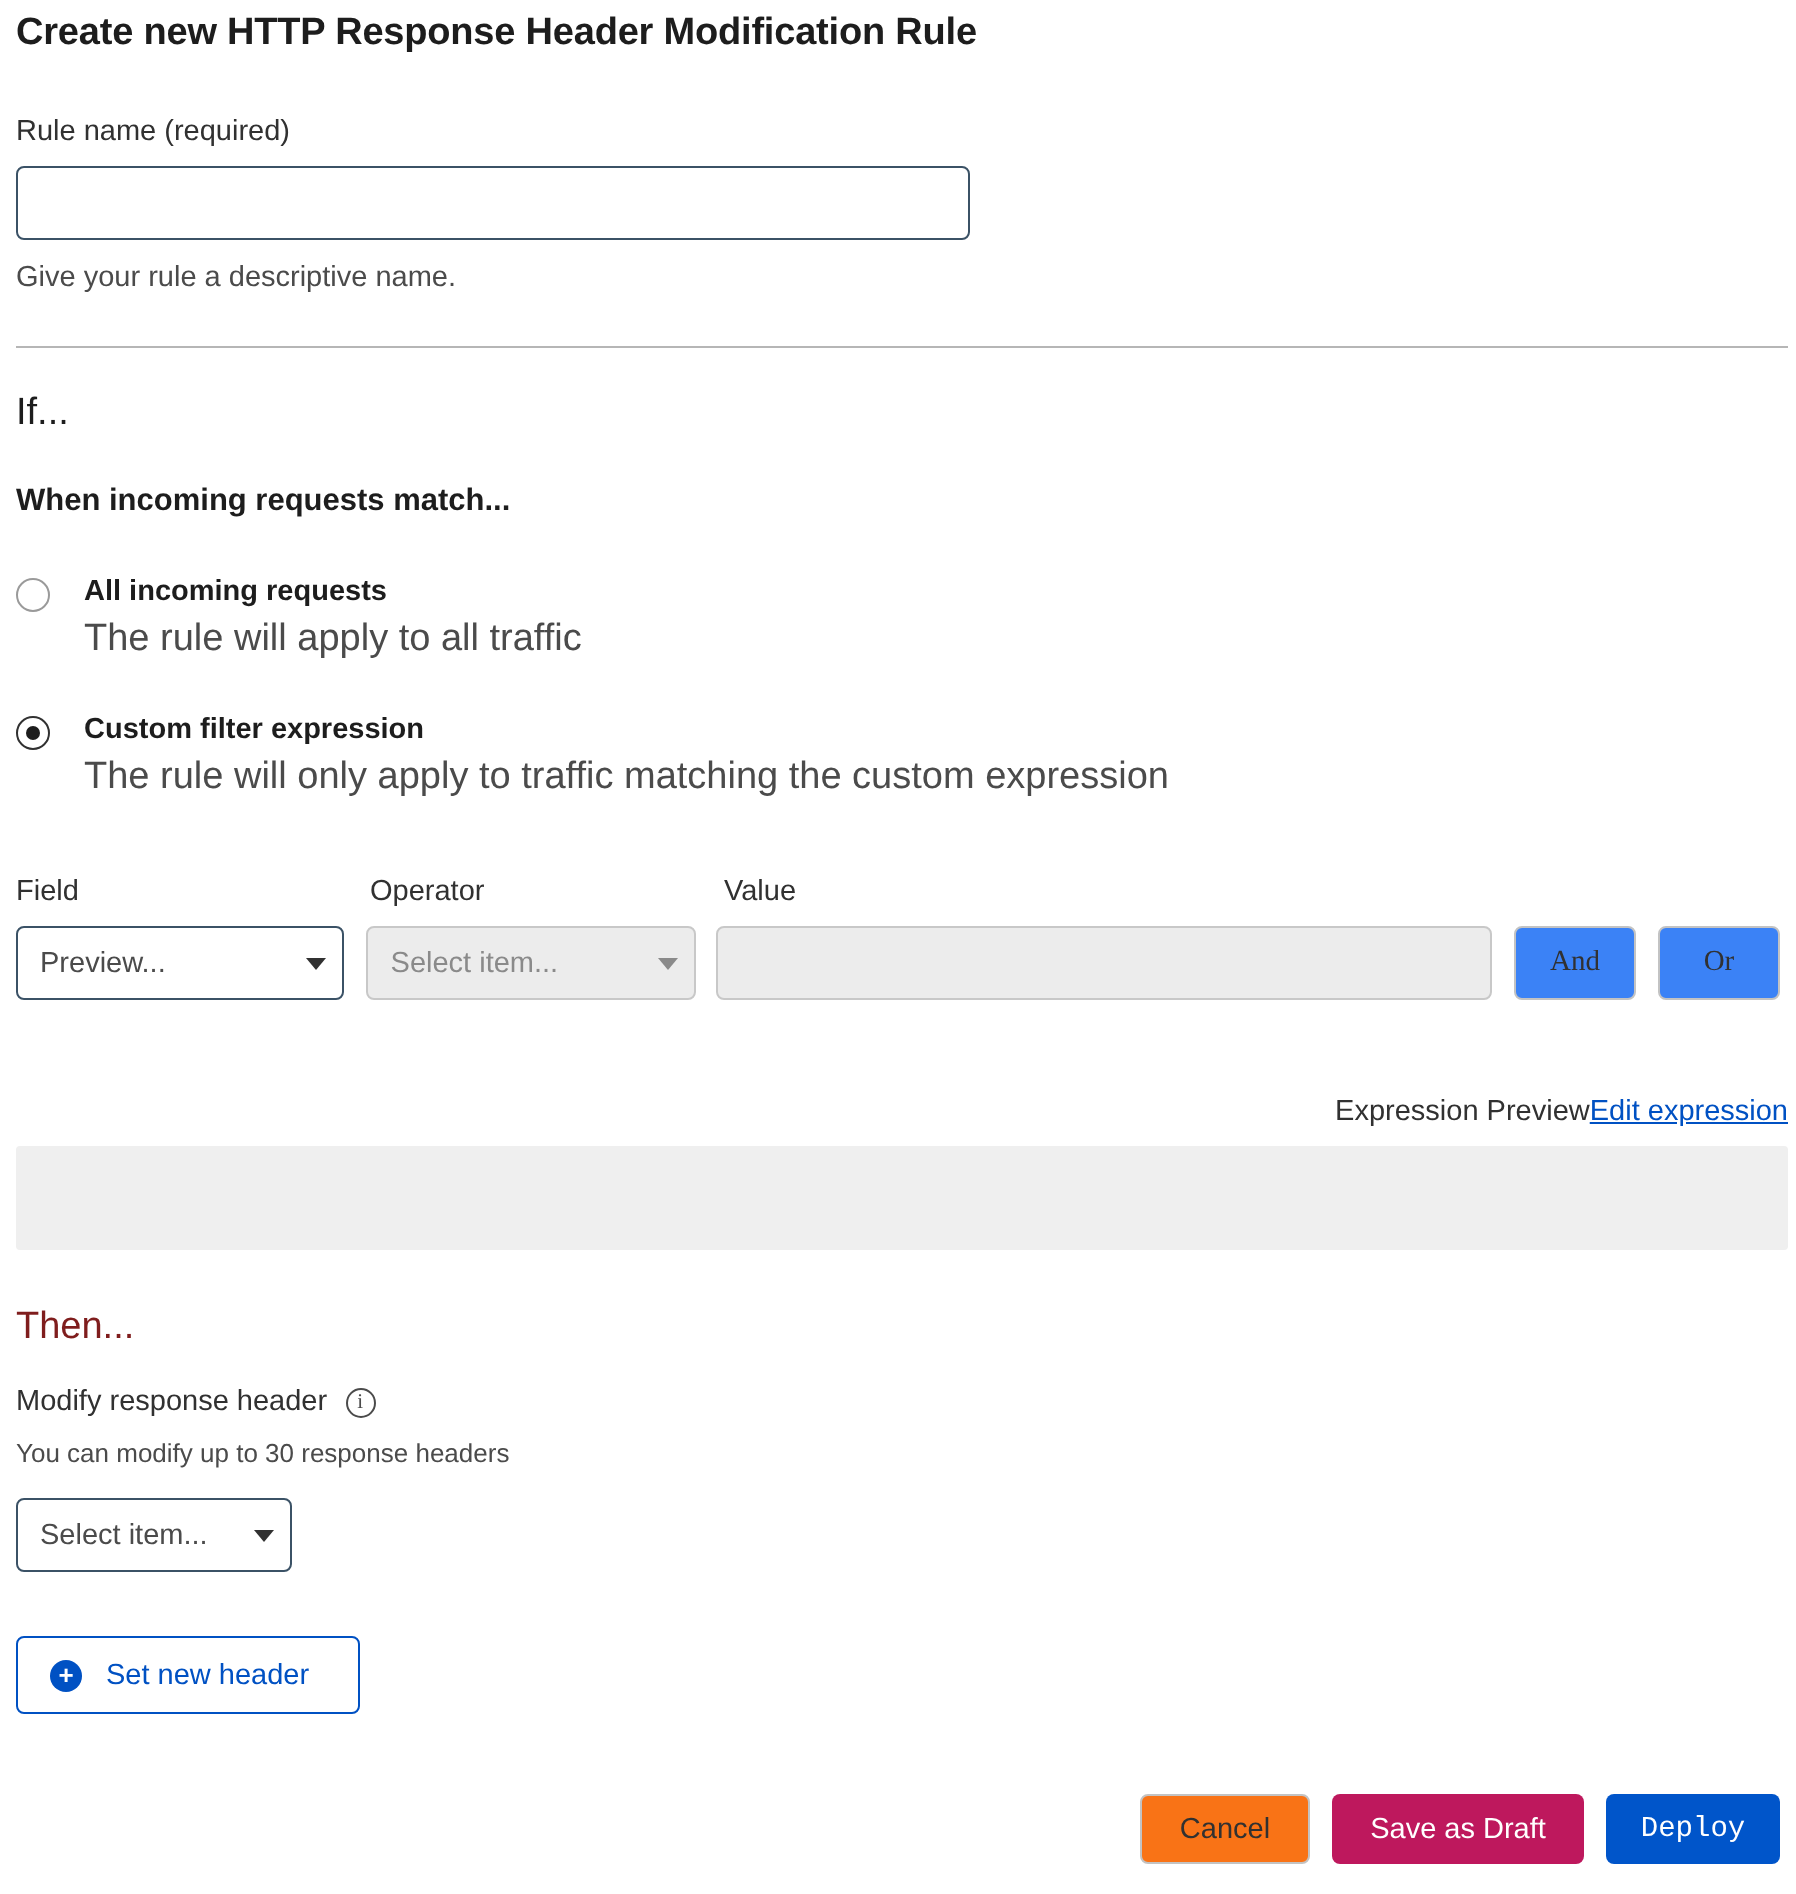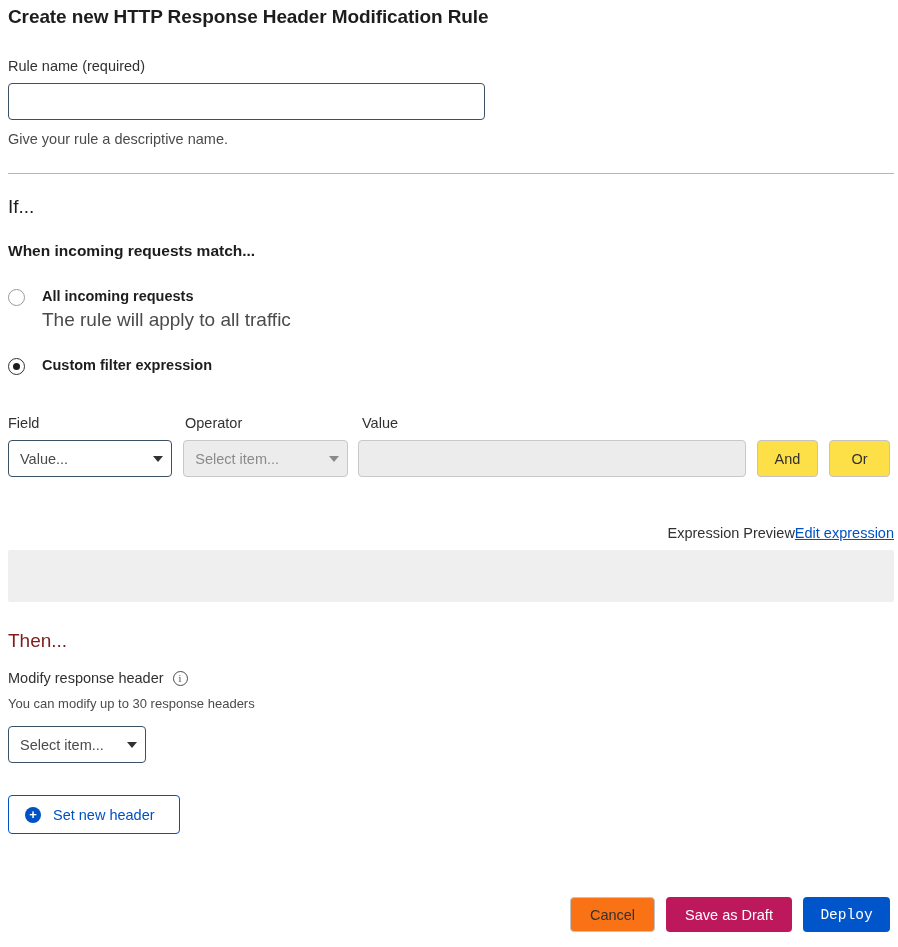--- a/index.html
+++ b/index.html
@@ -159,24 +159,24 @@
     border: 1px solid #c8c8c8;
     border-radius: 4px;
     background: #ececec;
     margin-left: 10px;
   }
   .btn-gray {
     height: 37px;
     min-width: 61px;
     border: 1px solid #c3c3c3;
     border-radius: 4px;
-    background: #fde047;
-    color: #313131;
-    font-size: 14.5px;
-    font-family: Liberation Sans, sans-serif;
+    background: #3b82f6;
+    color: #313131;
+    font-size: 14.5px;
+    font-family: Liberation Serif, serif;
     display: flex;
     align-items: center;
     justify-content: center;
     margin-left: 11px;
     cursor: pointer;
   }
   .preview-head {
     display: flex;
     justify-content: flex-end;
     align-items: flex-end;
@@ -324,32 +324,33 @@
     <div class="radio-text">
       <div class="radio-title">All incoming requests</div>
       <div class="radio-desc">The rule will apply to all traffic</div>
     </div>
   </div>
 
   <div class="radio-row">
     <div class="radio checked"></div>
     <div class="radio-text">
       <div class="radio-title">Custom filter expression</div>
+      <div class="radio-desc">The rule will only apply to traffic matching the custom expression</div>
     </div>
   </div>
 
   <div class="filter-labels">
     <div style="width:177px">Field</div>
     <div style="width:177px">Operator</div>
     <div>Value</div>
   </div>
 
   <div class="filter-row">
     <div class="select-box" style="width:166px">
-      <span>Value...</span>
+      <span>Preview...</span>
       <span class="caret"></span>
     </div>
     <div class="select-box disabled" style="width:166px;margin-left:11px">
       <span>Select item...</span>
       <span class="caret muted"></span>
     </div>
     <input class="value-input" type="text" disabled="" value="" style="">
     <div class="btn-gray">And</div>
     <div class="btn-gray">Or</div>
   </div>

